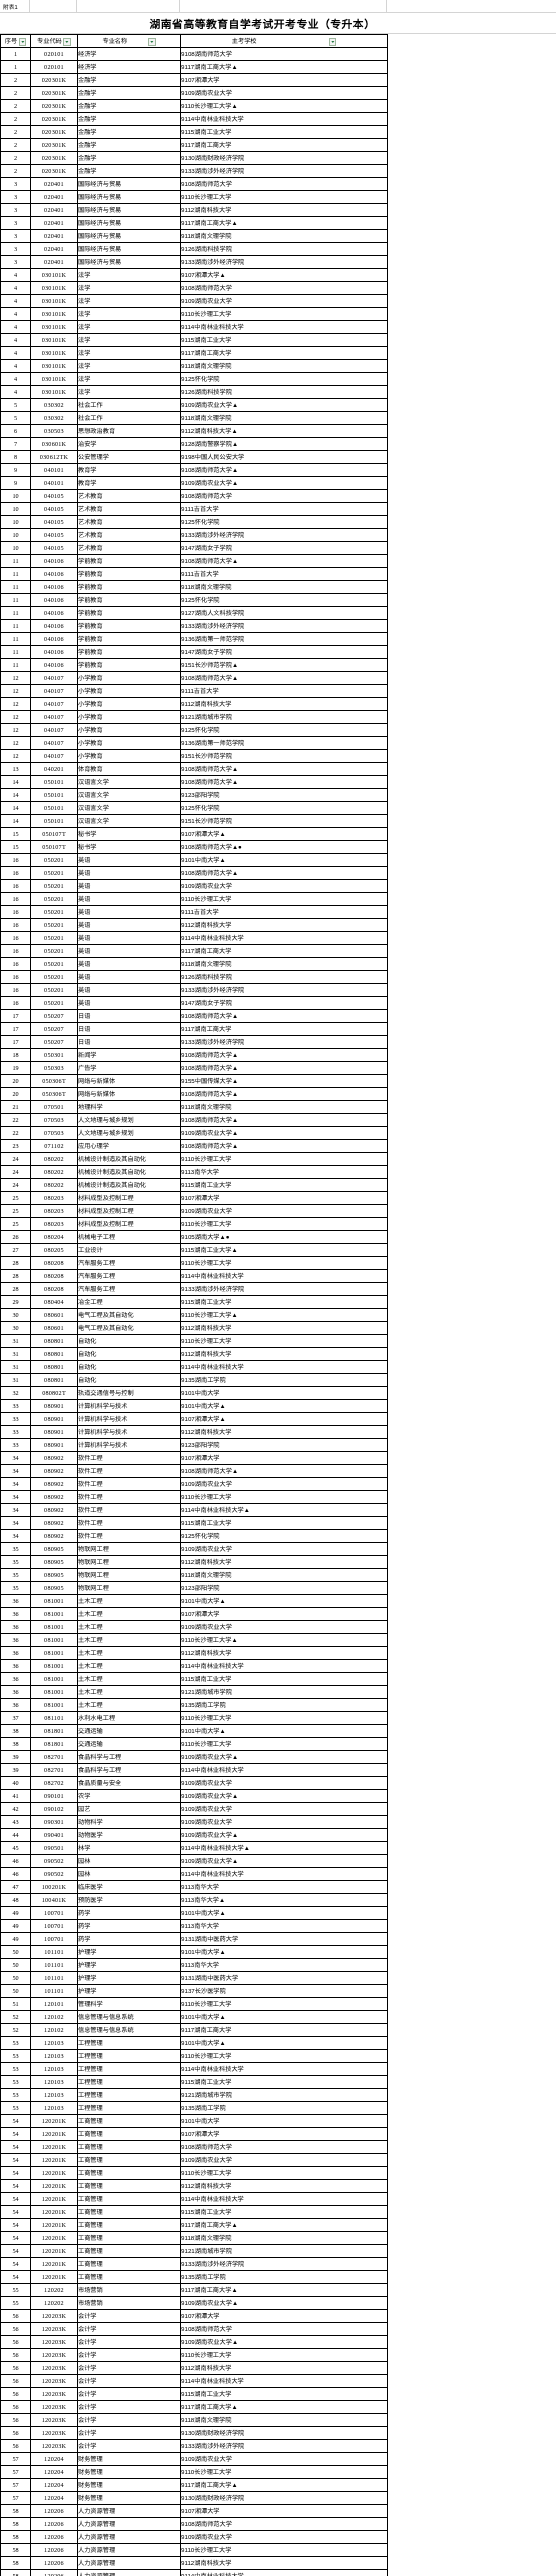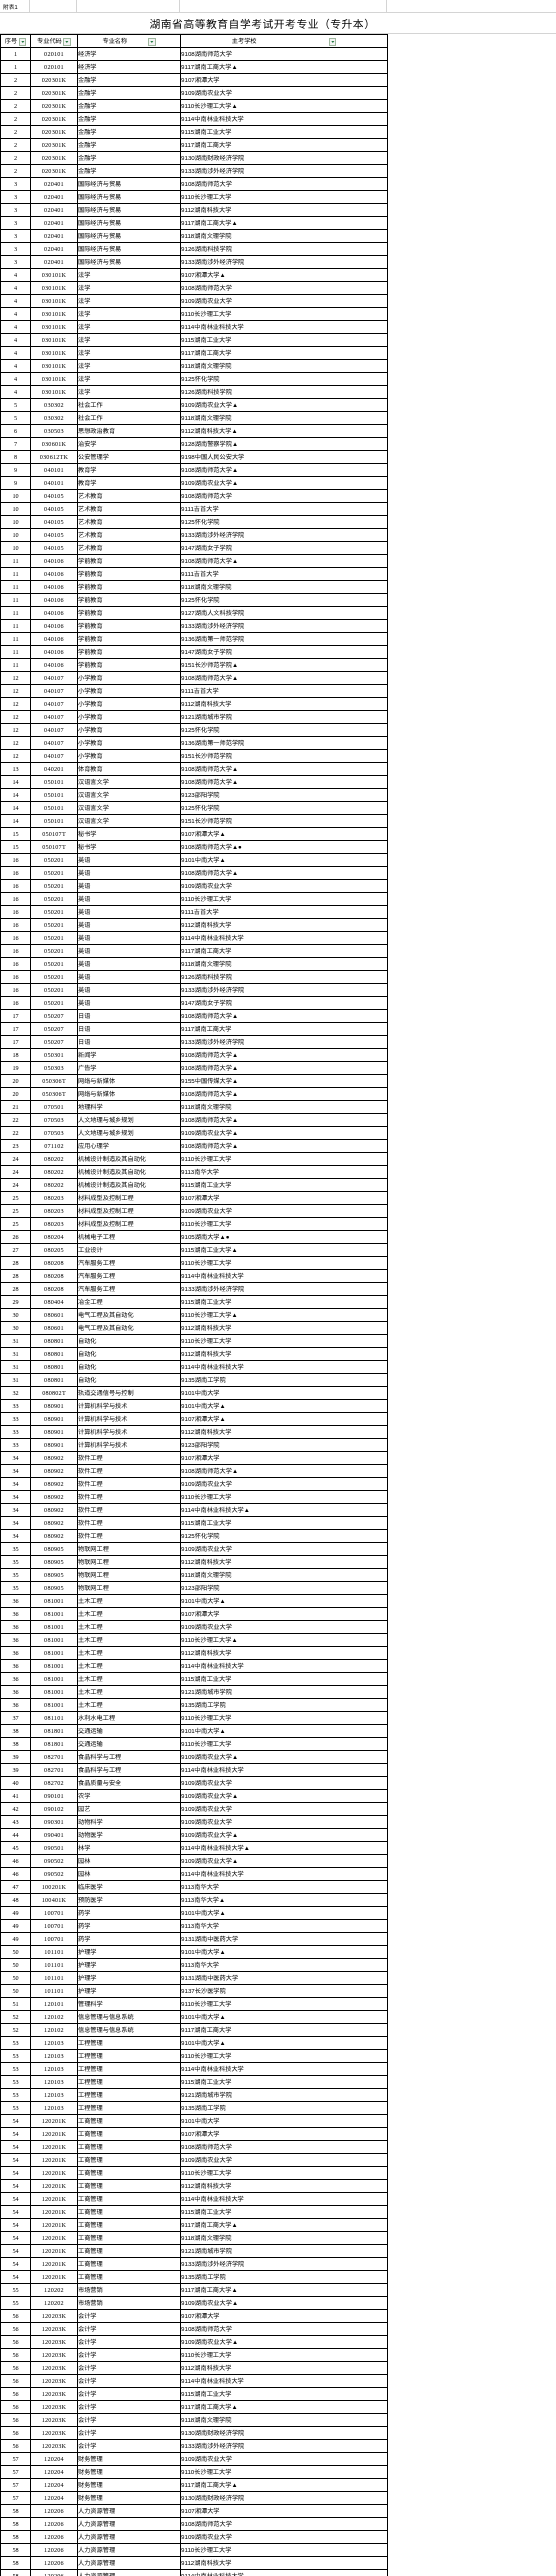--- a/index.html
+++ b/index.html
@@ -19,21 +19,21 @@
   .topstrip .c2{width:47px;}
   .topstrip .c3{width:103px;}
   .topstrip .c4{width:207px;}
   .topstrip .c5{flex:1;border-right:none;}
 
   
   .titleband{height:19.6px;display:flex;align-items:center;justify-content:center;
     border-bottom:0.5px solid #d4d4d4;background:#fff;}
   .titleband .t{
     font-family:"Liberation Sans","DejaVu Sans",sans-serif;
-    font-weight:normal;font-size:10.8px;letter-spacing:0.5px;color:#000;
+    font-weight:bold;font-size:10.8px;letter-spacing:0.5px;color:#000;
     margin-left:-31px;
   }
 
   
   table.grid{border-collapse:collapse;width:556px;table-layout:fixed;}
   table.grid col.c-no{width:30px;}
   table.grid col.c-code{width:47px;}
   table.grid col.c-name{width:103px;}
   table.grid col.c-school{width:207px;}
   table.grid col.c-pad{width:169px;}

